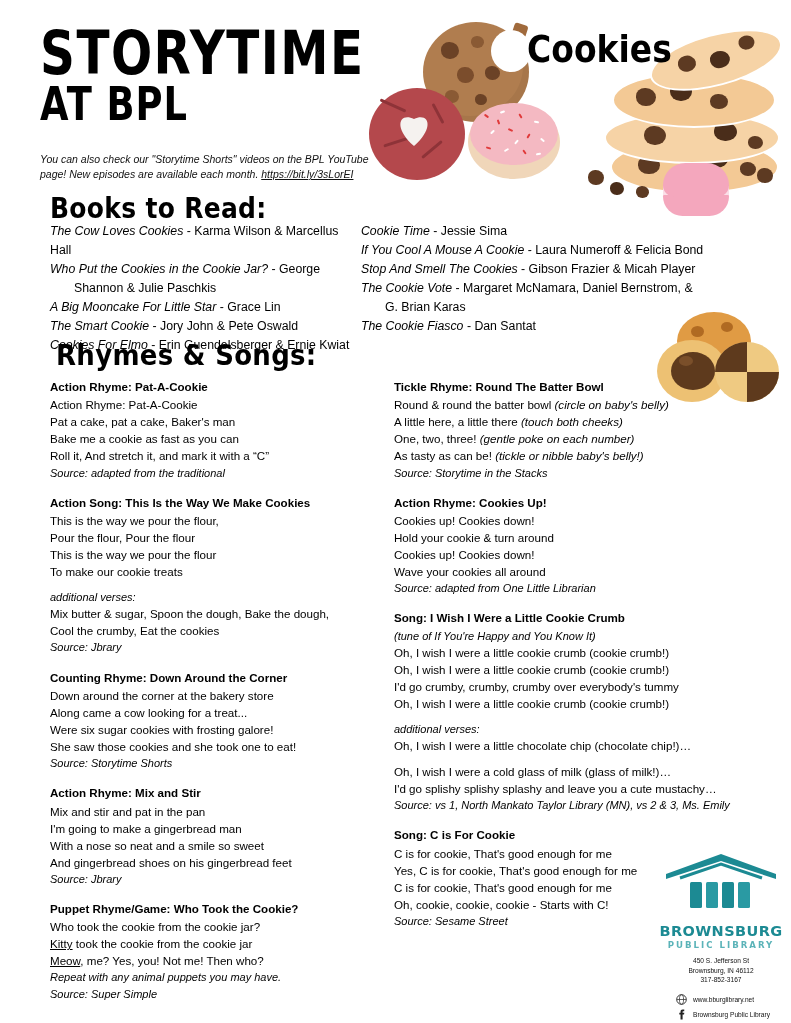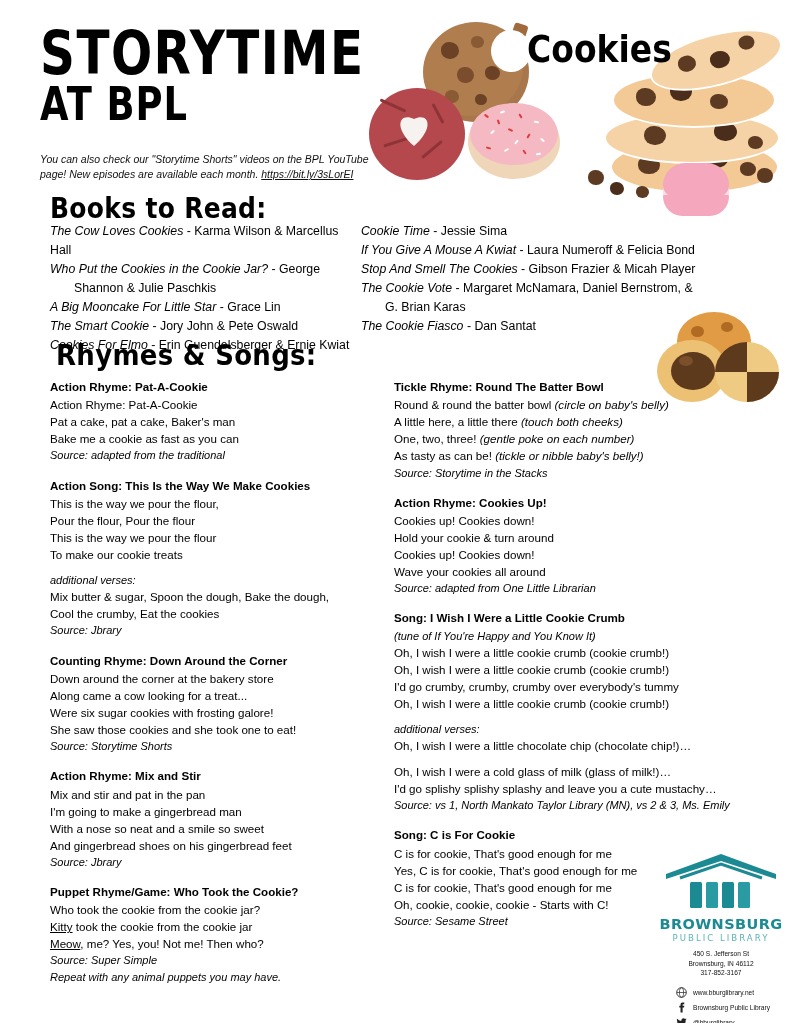--- a/index.html
+++ b/index.html
@@ -208,25 +208,25 @@
     width: 126px;
     text-align: center;
   }
   .logo-mark { width: 126px; height: 58px; }
   .logo-name {
     font-family: "DejaVu Sans", sans-serif;
     font-weight: bold;
     font-size: 14.5px;
     color: #1c8a93;
     letter-spacing: 0.4px;
-    margin-top: 2px;
+    margin-top: 9px;
   }
   .logo-sub {
     font-family: "DejaVu Sans", sans-serif;
-    font-weight: normal;
+    font-weight: bold;
     font-size: 8.6px;
     color: #5bb3b8;
     letter-spacing: 2px;
     margin-top: 1px;
   }
   .logo-addr {
     font-size: 6.6px;
     color: #111;
     line-height: 1.45;
     margin-top: 6px;
@@ -341,21 +341,21 @@
   <div class="books">
     <div class="books-col left">
       <div class="book-line"><span class="book-title">The Cow Loves Cookies</span><span> - Karma Wilson &amp; Marcellus Hall</span></div>
       <div class="book-line"><span class="book-title">Who Put the Cookies in the Cookie Jar?</span><span> - George</span><span class="book-cont">Shannon &amp; Julie Paschkis</span></div>
       <div class="book-line"><span class="book-title">A Big Mooncake For Little Star</span><span> - Grace Lin</span></div>
       <div class="book-line"><span class="book-title">The Smart Cookie</span><span> - Jory John &amp; Pete Oswald</span></div>
       <div class="book-line"><span class="book-title">Cookies For Elmo</span><span> - Erin Guendelsberger &amp; Ernie Kwiat</span></div>
     </div>
     <div class="books-col right">
       <div class="book-line"><span class="book-title">Cookie Time</span><span> - Jessie Sima</span></div>
-      <div class="book-line"><span class="book-title">If You Give A Mouse A Kwiat</span><span> - Laura Numeroff &amp; Felicia Bond</span></div>
+      <div class="book-line"><span class="book-title">If You Cool A Mouse A Cookie</span><span> - Laura Numeroff &amp; Felicia Bond</span></div>
       <div class="book-line"><span class="book-title">Stop And Smell The Cookies</span><span> - Gibson Frazier &amp; Micah Player</span></div>
       <div class="book-line"><span class="book-title">The Cookie Vote</span><span> - Margaret McNamara, Daniel Bernstrom, &amp;</span><span class="book-cont">G. Brian Karas</span></div>
       <div class="book-line"><span class="book-title">The Cookie Fiasco</span><span> - Dan Santat</span></div>
     </div>
   </div>
 
   <div class="art mid-cookies">
     <div style="position:absolute;left:22px;top:0px;width:74px;height:58px;border-radius:50%;background:#e09b44;">
       <div style="position:absolute;left:14px;top:14px;width:13px;height:11px;border-radius:50%;background:#b06a22;"></div>
       <div style="position:absolute;left:44px;top:10px;width:12px;height:10px;border-radius:50%;background:#b06a22;"></div>
@@ -374,20 +374,21 @@
 
   <div class="rhymes">
 
     <div class="rcol left">
 
       <div class="block">
         <h3>Action Rhyme: Pat-A-Cookie</h3>
         <div class="line">Action Rhyme: Pat-A-Cookie</div>
         <div class="line">Pat a cake, pat a cake, Baker's man</div>
         <div class="line">Bake me a cookie as fast as you can</div>
+        <div class="line">Roll it, And stretch it, and mark it with a “C”</div>
         <div class="src">Source: adapted from the traditional</div>
       </div>
 
       <div class="block">
         <h3>Action Song: This Is the Way We Make Cookies</h3>
         <div class="line">This is the way we pour the flour,</div>
         <div class="line">Pour the flour, Pour the flour</div>
         <div class="line">This is the way we pour the flour</div>
         <div class="line">To make our cookie treats</div>
         <div class="addl">additional verses:</div>
@@ -412,22 +413,22 @@
         <div class="line">With a nose so neat and a smile so sweet</div>
         <div class="line">And gingerbread shoes on his gingerbread feet</div>
         <div class="src">Source: Jbrary</div>
       </div>
 
       <div class="block">
         <h3>Puppet Rhyme/Game: Who Took the Cookie?</h3>
         <div class="line">Who took the cookie from the cookie jar?</div>
         <div class="line"><span class="ul">Kitty</span><span> took the cookie from the cookie jar</span></div>
         <div class="line"><span class="ul">Meow</span><span>, me? Yes, you! Not me! Then who?</span></div>
+        <div class="src">Repeat with any animal puppets you may have.</div>
         <div class="src">Source: Super Simple</div>
-        <div class="src">Repeat with any animal puppets you may have.</div>
       </div>
 
     </div>
 
     <div class="rcol right">
 
       <div class="block">
         <h3>Tickle Rhyme: Round The Batter Bowl</h3>
         <div class="line"><span>Round &amp; round the batter bowl </span><span class="paren">(circle on baby's belly)</span></div>
         <div class="line"><span>A little here, a little there </span><span class="paren">(touch both cheeks)</span></div>

